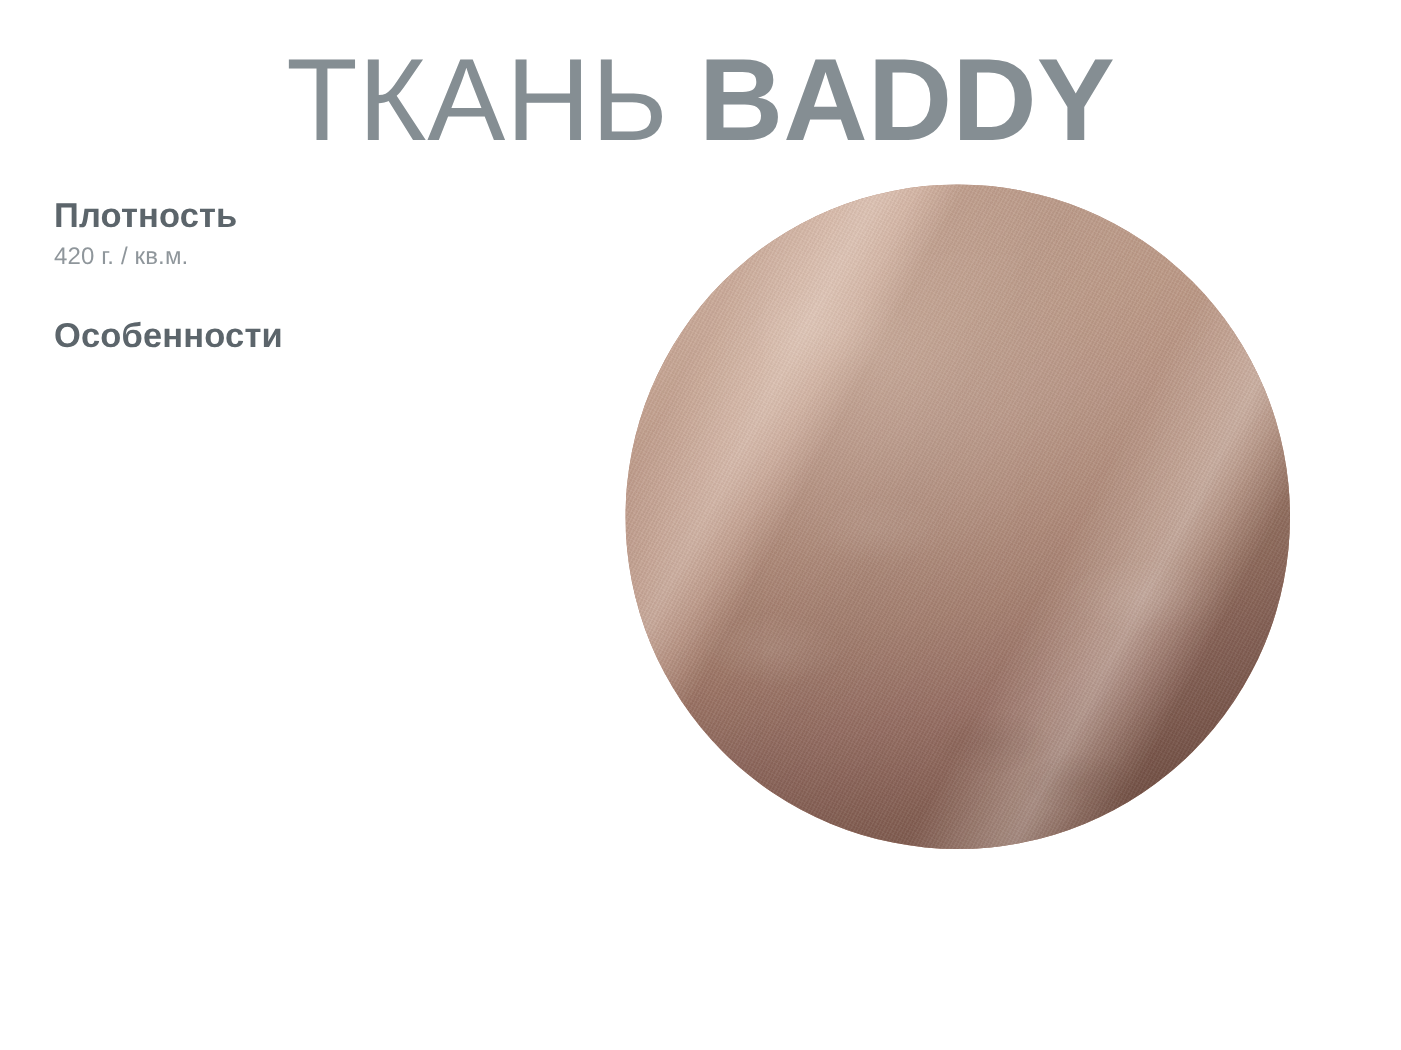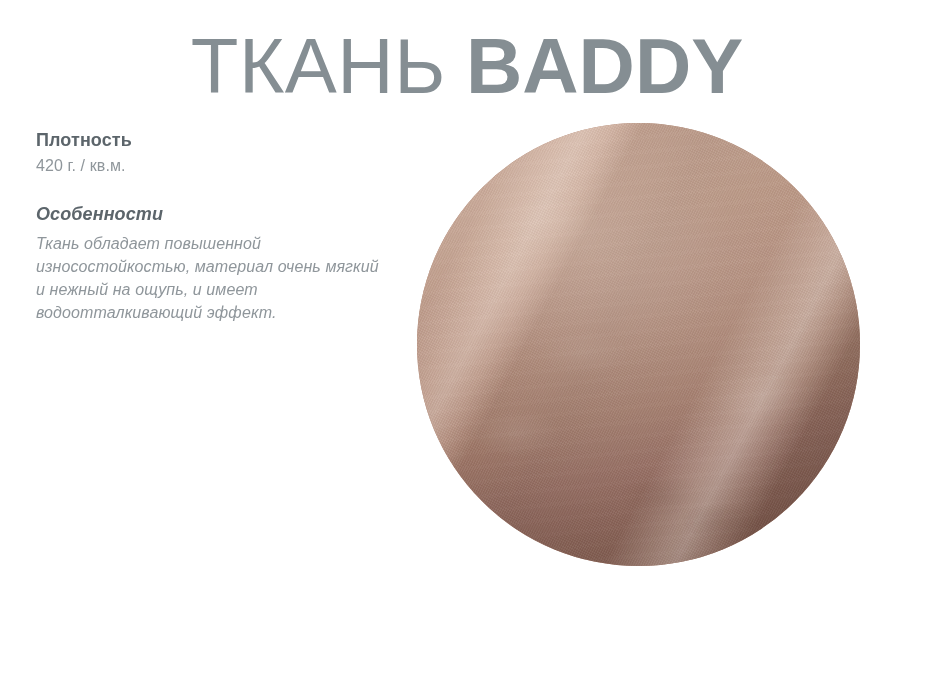--- a/index.html
+++ b/index.html
@@ -55,24 +55,23 @@
     position: absolute;
     left: 36px;
     top: 130px;
     width: 360px;
   }
   .spec-block {
     margin-bottom: 28px;
   }
   .spec-block:last-child {
     margin-bottom: 0;
-    font-style: italic;
   }
   .spec-heading {
-    font-size: 18px;
+    font-size: 23px;
     font-weight: 700;
     color: #5c656b;
     line-height: 1.18;
     margin: 0 0 4px 0;
     letter-spacing: 0.1px;
   }
   .spec-value {
     font-size: 16px;
     font-weight: 400;
     color: #8f969b;
@@ -216,21 +215,20 @@
 
     <div class="spec-block">
       <p class="spec-heading">Плотность</p>
       <p class="spec-value">420 г. / кв.м.</p>
     </div>
 
 
 
     <div class="spec-block features">
       <p class="spec-heading">Особенности</p>
-      <p class="spec-value">Ткань обладает повышенной износостойкостью, материал очень мягкий и нежный на ощупь, и имеет водоотталкивающий эффект.</p>
     </div>
 
   </div>
 
   <div class="swatch">
     <div class="swatch-base"></div>
     <div class="swatch-planes"></div>
     <div class="swatch-folds"></div>
     <div class="swatch-weave"></div>
     <div class="swatch-mottle"></div>

